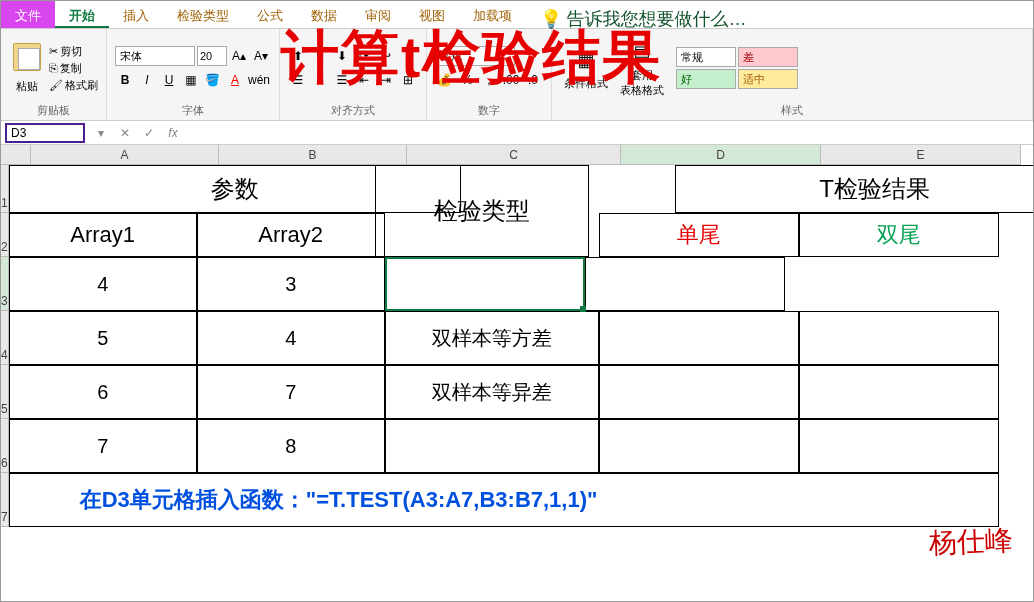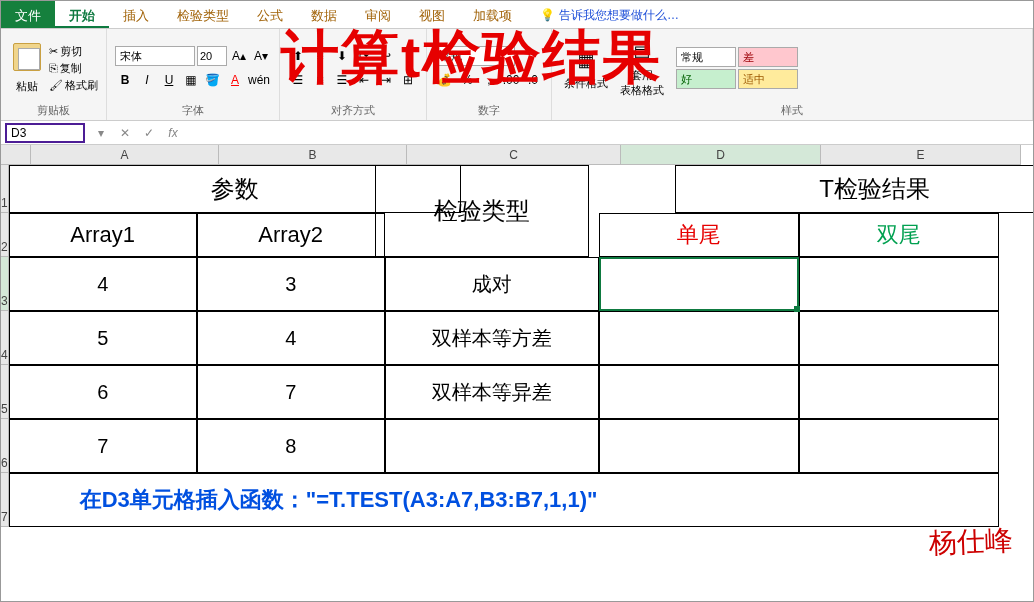--- a/index.html
+++ b/index.html
@@ -1,21 +1,21 @@
 <!DOCTYPE html>
 <html><head>
 <meta charset="utf-8">
 <style>
 * { box-sizing: border-box; margin: 0; padding: 0; }
 body { font-family: "Microsoft YaHei", Arial, sans-serif; font-size: 12px; background: #fff; width: 1034px; height: 602px; overflow: hidden; position: relative; border: 1px solid #999; }
 .titlebar { background: #fff; height: 28px; display: flex; align-items: stretch; border-bottom: 1px solid #ccc; }
 .tab { padding: 6px 14px; color: #a16207; cursor: pointer; font-size: 13px; }
-.tab.file { background: #15803d; color: #fff; }
+.tab.file { background: #d946ef; color: #fff; }
 .tab.active { background: #fff; border-bottom: 2px solid #0e7a40; color: #0e7a40; font-weight: bold; }
-.tab.tell { color: #1d4ed8; font-size: 12px; }
+.tab.tell { color: #14532d; font-size: 18px; }
 .tab.tell span { margin-right: 4px; }
 .ribbon { height: 92px; background: #f5f5f5; border-bottom: 1px solid #ccc; display: flex; position: relative; }
 .rgroup { border-right: 1px solid #ddd; padding: 4px 8px 0 8px; display: flex; flex-direction: column; justify-content: space-between; }
 .rgroup-label { text-align: center; font-size: 11px; color: #666; padding-bottom: 2px; }
 .rgroup-body { flex: 1; display: flex; align-items: center; gap: 4px; }
 .paste-main { display: flex; flex-direction: column; align-items: center; gap: 8px; padding: 2px 4px; }
 .paste-icon { width: 28px; height: 28px; background: #f0d58c; border: 1px solid #c9a042; border-radius: 2px; position: relative; }
 .paste-icon::after { content: ""; position: absolute; top: 4px; left: 4px; width: 20px; height: 20px; background: #fff; border: 1px solid #aaa; }
 .clip-side { display: flex; flex-direction: column; gap: 2px; font-size: 11px; }
 .clip-side div { display: flex; align-items: center; gap: 2px; }
@@ -248,21 +248,20 @@
         <div class="cell r2 cA" style="border:1.5px solid #000;font-size:22px">Array1</div>
         <div class="cell r2 cB" style="border:1.5px solid #000;font-size:22px">Array2</div>
         <div class="cell r2 cC" style="visibility:hidden"></div>
         <div class="cell r2 cD red-text" style="border:1.5px solid #000;font-size:22px">单尾</div>
         <div class="cell r2 cE green-text" style="border:1.5px solid #000;font-size:22px">双尾</div>
       </div>
 
       <div class="grid-row">
         <div class="cell cA" style="border:1.5px solid #000">4</div>
         <div class="cell cB" style="border:1.5px solid #000">3</div>
-        <div class="cell cC" style="border:1.5px solid #000">成对</div>
         <div class="cell cD" style="border:1.5px solid #000;position:relative">
           <div class="selected-cell" style="top:-1px;left:-1px;right:-1px;bottom:-1px">
               <div class="fill-handle"></div>
             </div>
         </div>
         <div class="cell cE" style="border:1.5px solid #000"></div>
       </div>
 
       <div class="grid-row">
         <div class="cell cA" style="border:1.5px solid #000">5</div>

